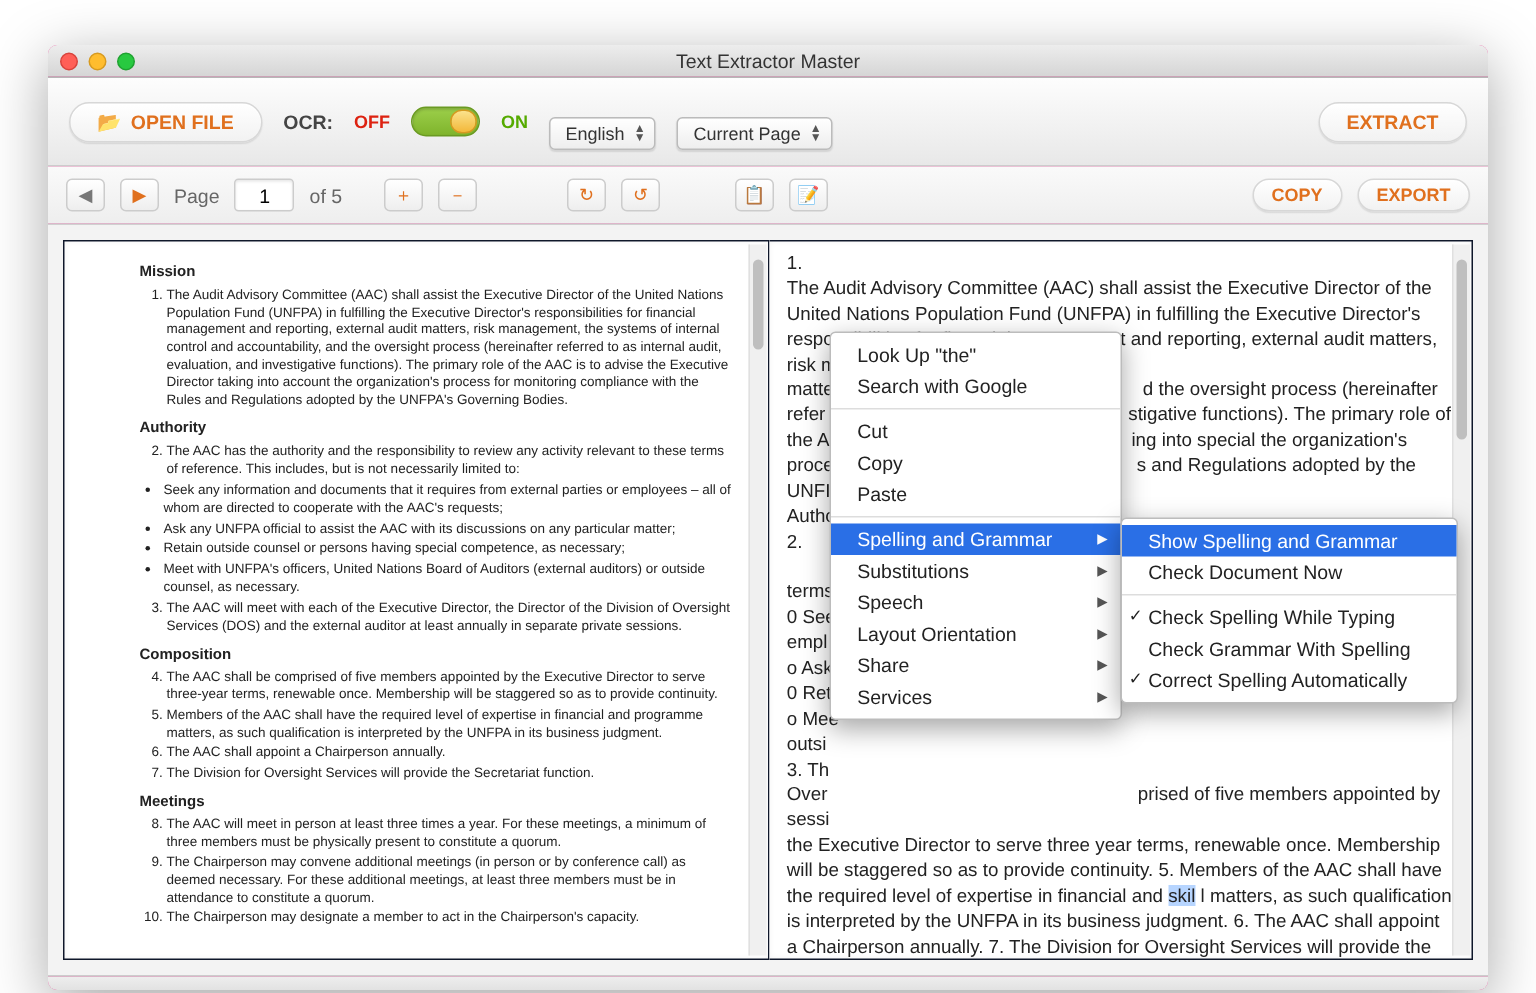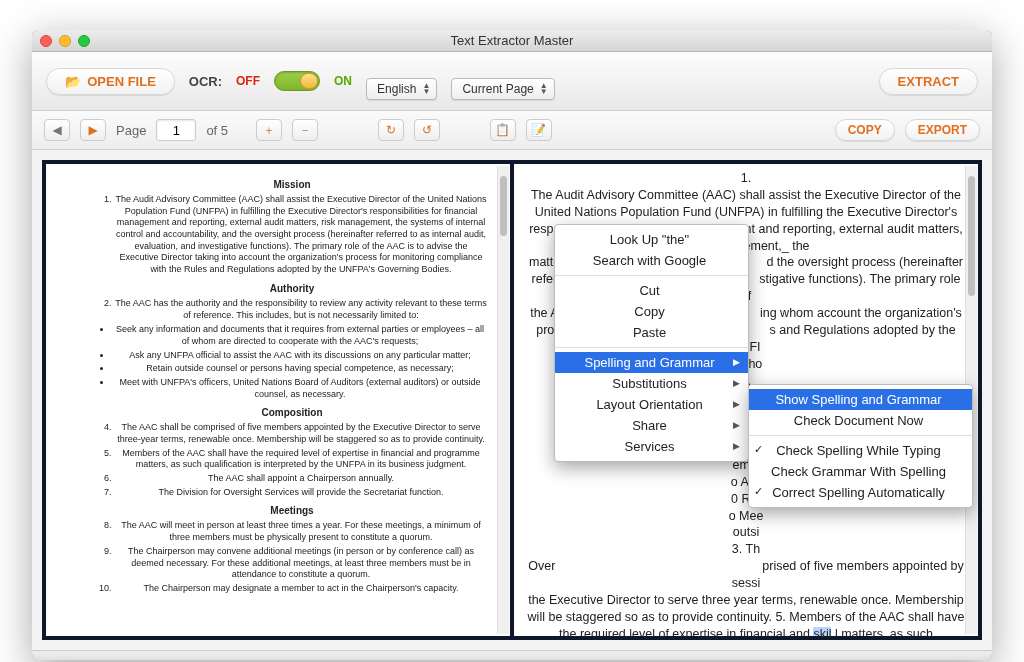--- a/index.html
+++ b/index.html
@@ -113,24 +113,23 @@
     display:inline-flex; align-items:center; justify-content:center;
     font-size:12px; color:#e0701e; cursor:pointer;
   }
   
   .content {
     display:flex; height:500px;
     background:#f3f3f3;
     padding:10px; gap:0;
   }
   .pane {
-    flex:1; background:#fff; border:4px solid #0f172a;
+    flex:1; background:#fff; border:1px solid #0f172a;
     overflow:hidden; position:relative;
     box-shadow: inset 0 0 4px rgba(0,0,0,.05);
-    text-align: center;
   }
   .pane-inner {
     padding:8px 14px 8px 8px;
     height:100%; overflow:hidden;
     font-size:9px; color:#222; line-height:1.3;
   }
   .pane-right .pane-inner { font-size:12.5px; line-height:1.35; padding:6px 12px; }
   .section-h { font-weight:bold; font-size:10px; margin-top:6px; }
   ol { padding-left:18px; margin:3px 0; }
   ul { padding-left:16px; margin:2px 0; }
@@ -265,20 +264,23 @@
         <div class="section-h">Authority</div>
         <ol start="2">
             <li>The AAC has the authority and the responsibility to review any activity relevant to these terms of reference. This includes, but is not necessarily limited to:</li>
           </ol>
         <ul>
           <li>Seek any information and documents that it requires from external parties or employees – all of whom are directed to cooperate with the AAC's requests;</li>
           <li>Ask any UNFPA official to assist the AAC with its discussions on any particular matter;</li>
           <li>Retain outside counsel or persons having special competence, as necessary;</li>
           <li>Meet with UNFPA's officers, United Nations Board of Auditors (external auditors) or outside counsel, as necessary.</li>
         </ul>
+        <ol start="3">
+            <li>The AAC will meet with each of the Executive Director, the Director of the Division of Oversight Services (DOS) and the external auditor at least annually in separate private sessions.</li>
+          </ol>
         <div class="section-h">Composition</div>
         <ol start="4">
           <li>The AAC shall be comprised of five members appointed by the Executive Director to serve three-year terms, renewable once. Membership will be staggered so as to provide continuity.</li>
           <li>Members of the AAC shall have the required level of expertise in financial and programme matters, as such qualification is interpreted by the UNFPA in its business judgment.</li>
           <li>The AAC shall appoint a Chairperson annually.</li>
           <li>The Division for Oversight Services will provide the Secretariat function.</li>
         </ol>
         <div class="section-h">Meetings</div>
         <ol start="8">
           <li>The AAC will meet in person at least three times a year. For these meetings, a minimum of three members must be physically present to constitute a quorum.</li>
@@ -296,21 +298,21 @@
         <span>1.</span><br>
         <span>The Audit Advisory Committee (AAC) shall assist the Executive Director of the United Nations Population Fund (UNFPA) in fulfilling the Executive Director's responsibilities for financial management and reporting, external audit matters, risk management,_ the</span><br>
         <span>matter</span>
         <span style="display:inline-block;width:195px"></span>
         <span>d the oversight process (hereinafter</span><br>
         <span>refer</span>
         <span style="display:inline-block;width:195px"></span>
         <span>stigative functions). The primary role of</span><br>
         <span>the A</span>
         <span style="display:inline-block;width:195px"></span>
-        <span>ing whom account the organization's</span><br>
+        <span>ing into special the organization's</span><br>
         <span>proce</span>
         <span style="display:inline-block;width:195px"></span>
         <span>s and Regulations adopted by the</span><br>
         <span>UNFI</span><br>
         <span>Autho</span><br>
         <span>2.</span><br>
         <span style="display:inline-block;width:230px"></span><span>to review any activity relevant to these</span><br>
         <span>terms</span><br>
         <span>0 See</span><br>
         <span>empl</span><br>
@@ -337,30 +339,31 @@
         <div class="mi">Look Up "the"</div>
         <div class="mi">Search with Google</div>
         <hr>
         <div class="mi">Cut</div>
         <div class="mi">Copy</div>
         <div class="mi">Paste</div>
         <hr>
         <div class="mi sel has-sub" style="position:relative;">
           <span>Spelling and Grammar</span>
           
-          <div class="menu submenu" style="width:225px; top:-4px;margin-top:36px;">
+          <div class="menu submenu" style="width:225px; top:-4px;">
             <div class="mi sel">Show Spelling and Grammar</div>
             <div class="mi" style="color:#222;">Check Document Now</div>
             <hr>
             <div class="mi check" style="color:#222;">Check Spelling While Typing</div>
             <div class="mi" style="color:#222;">Check Grammar With Spelling</div>
             <div class="mi check" style="color:#222;">Correct Spelling Automatically</div>
           </div>
         </div>
         <div class="mi has-sub">Substitutions</div>
+        <div class="mi has-sub">Speech</div>
         <div class="mi has-sub">Layout Orientation</div>
         <div class="mi has-sub">Share</div>
         <div class="mi has-sub">Services</div>
       </div>
     </div>
   </div>
 
   <div class="footer"></div>
 </div>
 

